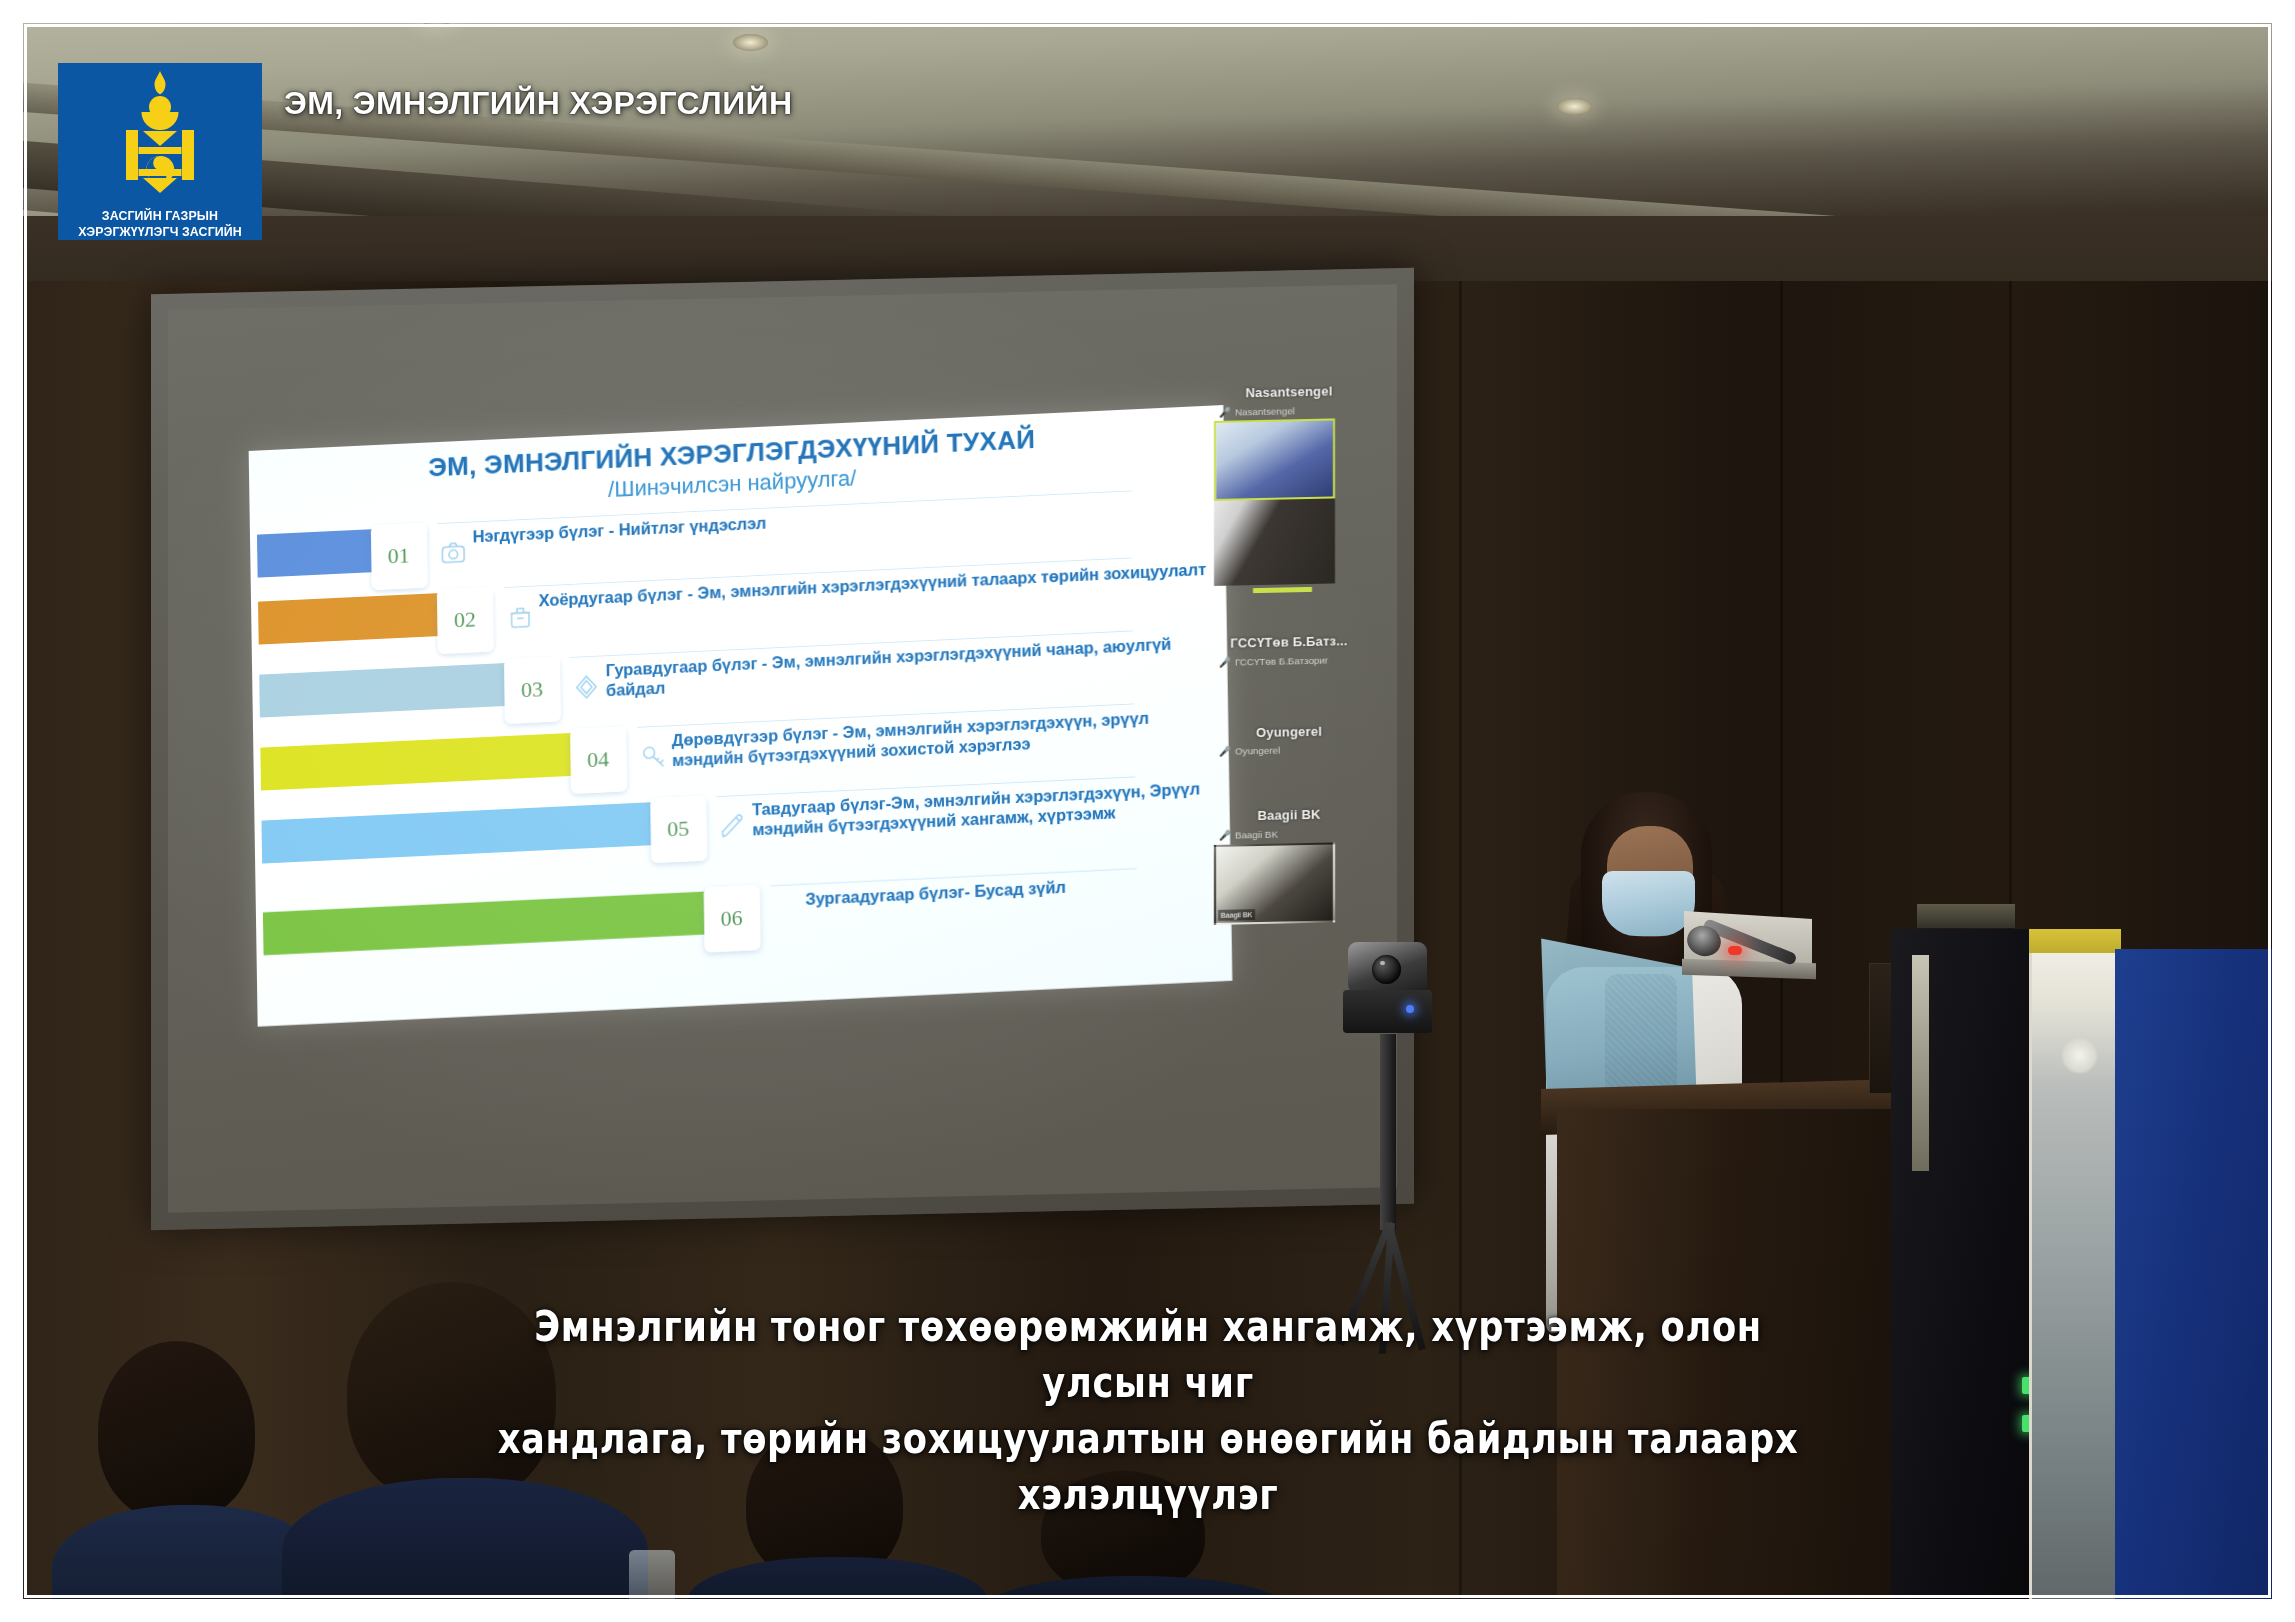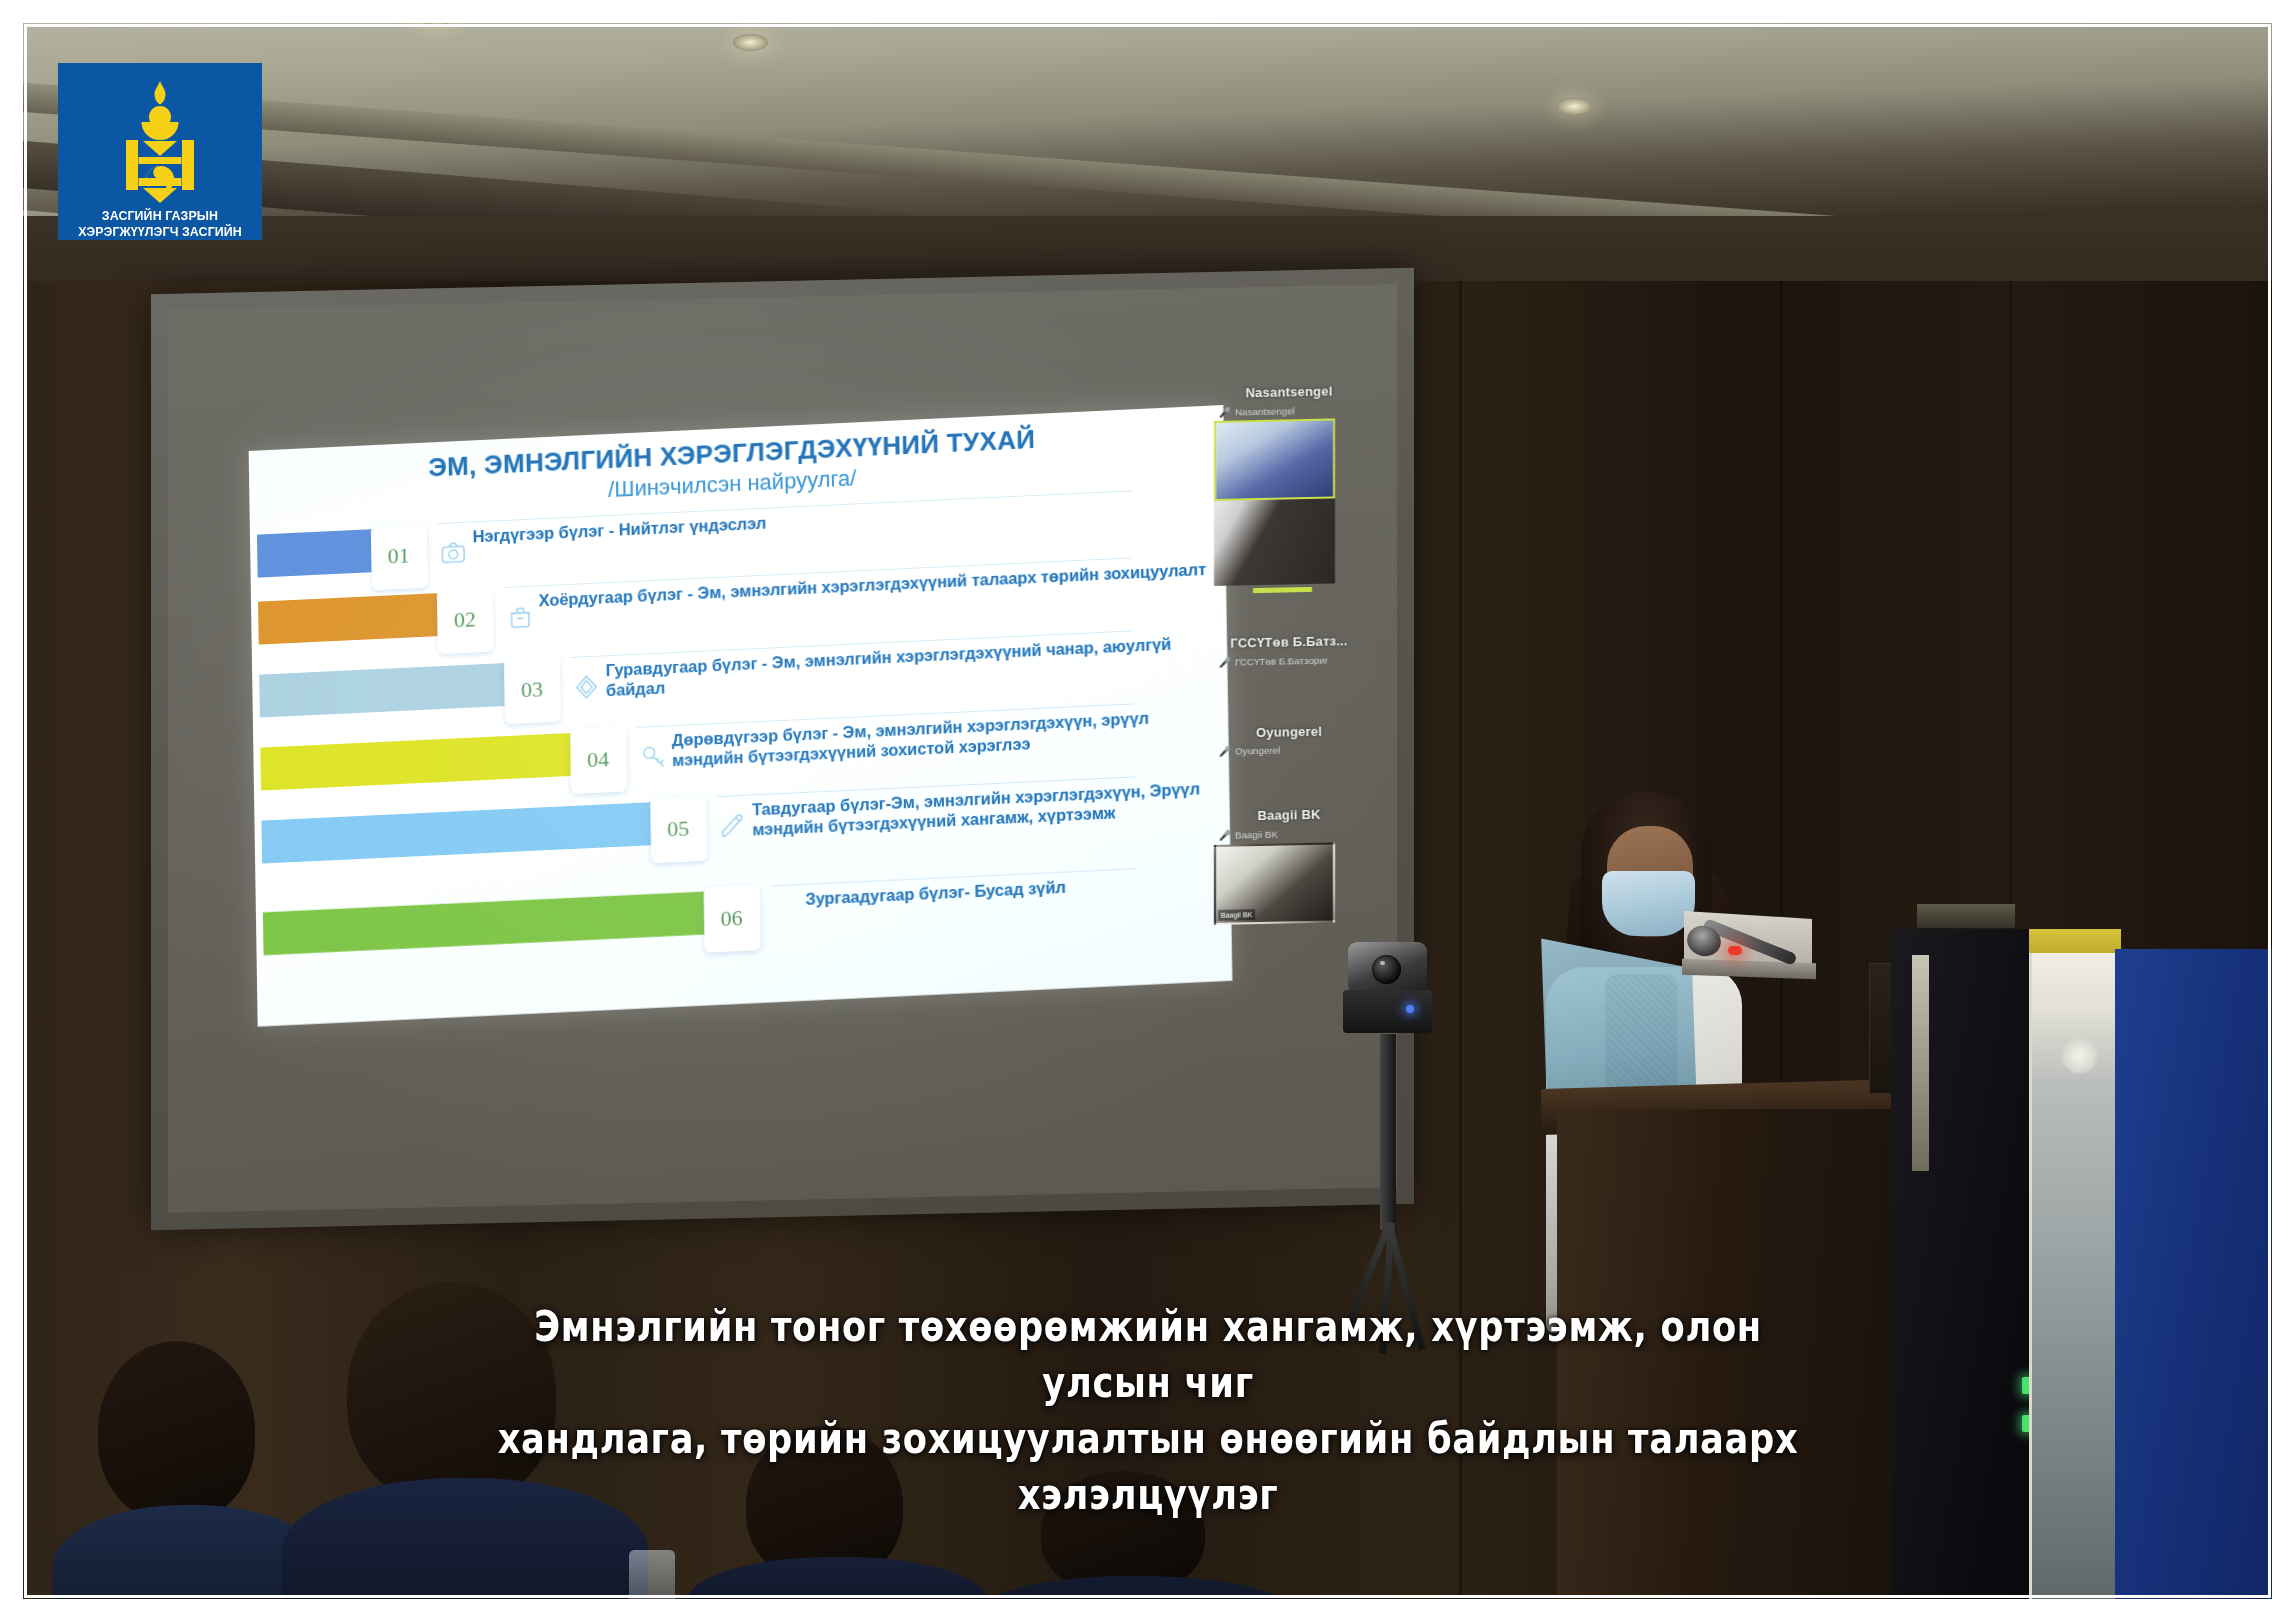--- a/index.html
+++ b/index.html
@@ -287,21 +287,21 @@
   .frame-inner {
     position: absolute; left: 23.6px; top: 23.6px; right: 23.6px; bottom: 23.6px;
     border: 3.9px solid #ffffff;
     pointer-events: none;
   }
 
   
   .header { position: absolute; left: 58px; top: 63px; display: flex; align-items: flex-start; gap: 0; }
   .logo-box {
     width: 204px; height: 177px; background: #0b57a4;
-    display: flex; flex-direction: column; align-items: center; justify-content: flex-end;
+    display: flex; flex-direction: column; align-items: center; justify-content: space-between;
     padding-top: 7.9px;
   }
   .soyombo { width: 73px; height: 122px; position: relative; }
   .sy-flame {
     position: absolute; left: 50%; top: 0; transform: translateX(-50%);
     width: 17px; height: 23.6px;
   }
   .sy-sun { position: absolute; left: 50%; top: 25px; transform: translateX(-50%); width: 22px; height: 22px; border-radius: 50%; background: #f5d017; }
   .sy-moon {
     position: absolute; left: 50%; top: 41px; transform: translateX(-50%);
@@ -565,20 +565,21 @@
       <div class="sy-yy"></div>
       <div class="sy-bar b2"></div>
       <div class="sy-tri-bot"></div>
     </div>
     <div class="logo-cap">
       <div>ЗАСГИЙН ГАЗРЫН</div>
       <div>ХЭРЭГЖҮҮЛЭГЧ ЗАСГИЙН</div>
     </div>
   </div>
   <div class="org-title">
+    <div>ЭМ, ЭМНЭЛГИЙН ХЭРЭГСЛИЙН</div>
   </div>
 </div>
 
 <div class="caption">
   <div>Эмнэлгийн тоног төхөөрөмжийн хангамж, хүртээмж, олон улсын чиг</div>
   <div>хандлага, төрийн зохицуулалтын өнөөгийн байдлын талаарх хэлэлцүүлэг</div>
 </div>
 
 
 </body></html>

